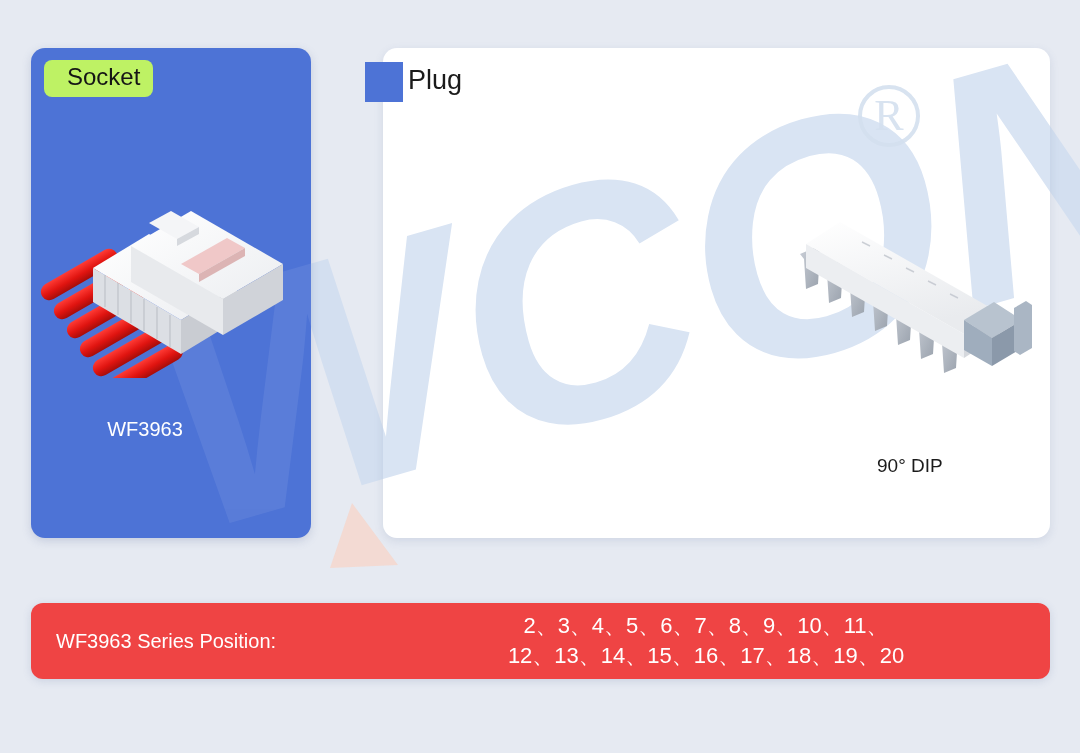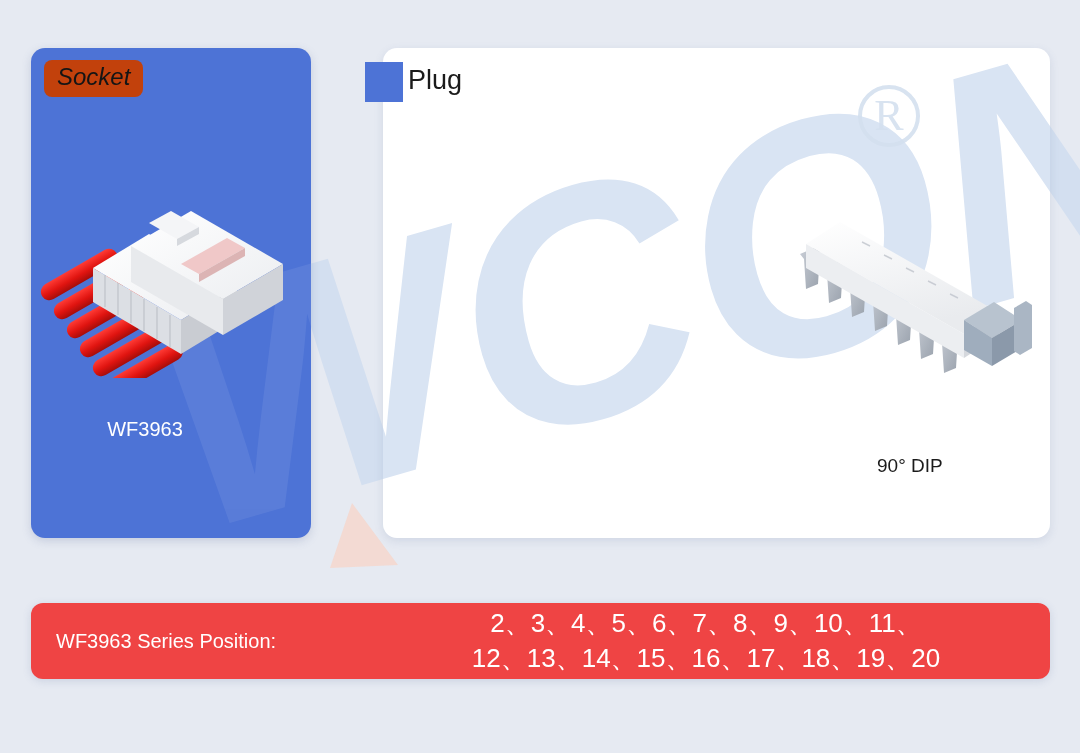--- a/index.html
+++ b/index.html
@@ -36,29 +36,28 @@
     overflow: hidden;
   }
   #socket-card-inner-shadow {
     position: absolute;
     left: 0; top: 0; width: 100%; height: 100%;
     pointer-events: none;
   }
   #socket-badge {
     position: absolute;
     left: 13px; top: 12px;
-    background: #c2410c;
+    background: #bef264;
     color: #151515;
     font-size: 24px;
-    padding: 3px 13px 6px 13px;
+    padding: 3px 13px 6px 23px;
     border-radius: 8px;
     line-height: 1.18;
     z-index: 4;
     white-space: nowrap;
-    font-style: italic;
   }
   #socket-image-wrap {
     position: absolute;
     left: 0; top: 120px;
     width: 280px; height: 210px;
     z-index: 3;
   }
   #socket-caption {
     position: absolute;
     left: 0; top: 370px;
@@ -138,21 +137,21 @@
   }
   #position-banner-values {
     position: absolute;
     left: 440px; top: 0;
     width: 470px; height: 76px;
     display: flex;
     flex-direction: column;
     justify-content: center;
     align-items: center;
     color: #ffffff;
-    font-size: 26px;
+    font-size: 22px;
     line-height: 1.35;
   }
   .pos-line { white-space: nowrap; }
 </style>
 </head>
 <body>
 
 <svg id="watermark-layer" viewBox="0 0 1080 753" xmlns="http://www.w3.org/2000/svg">
   <defs>
     <clipPath id="clip-page">

